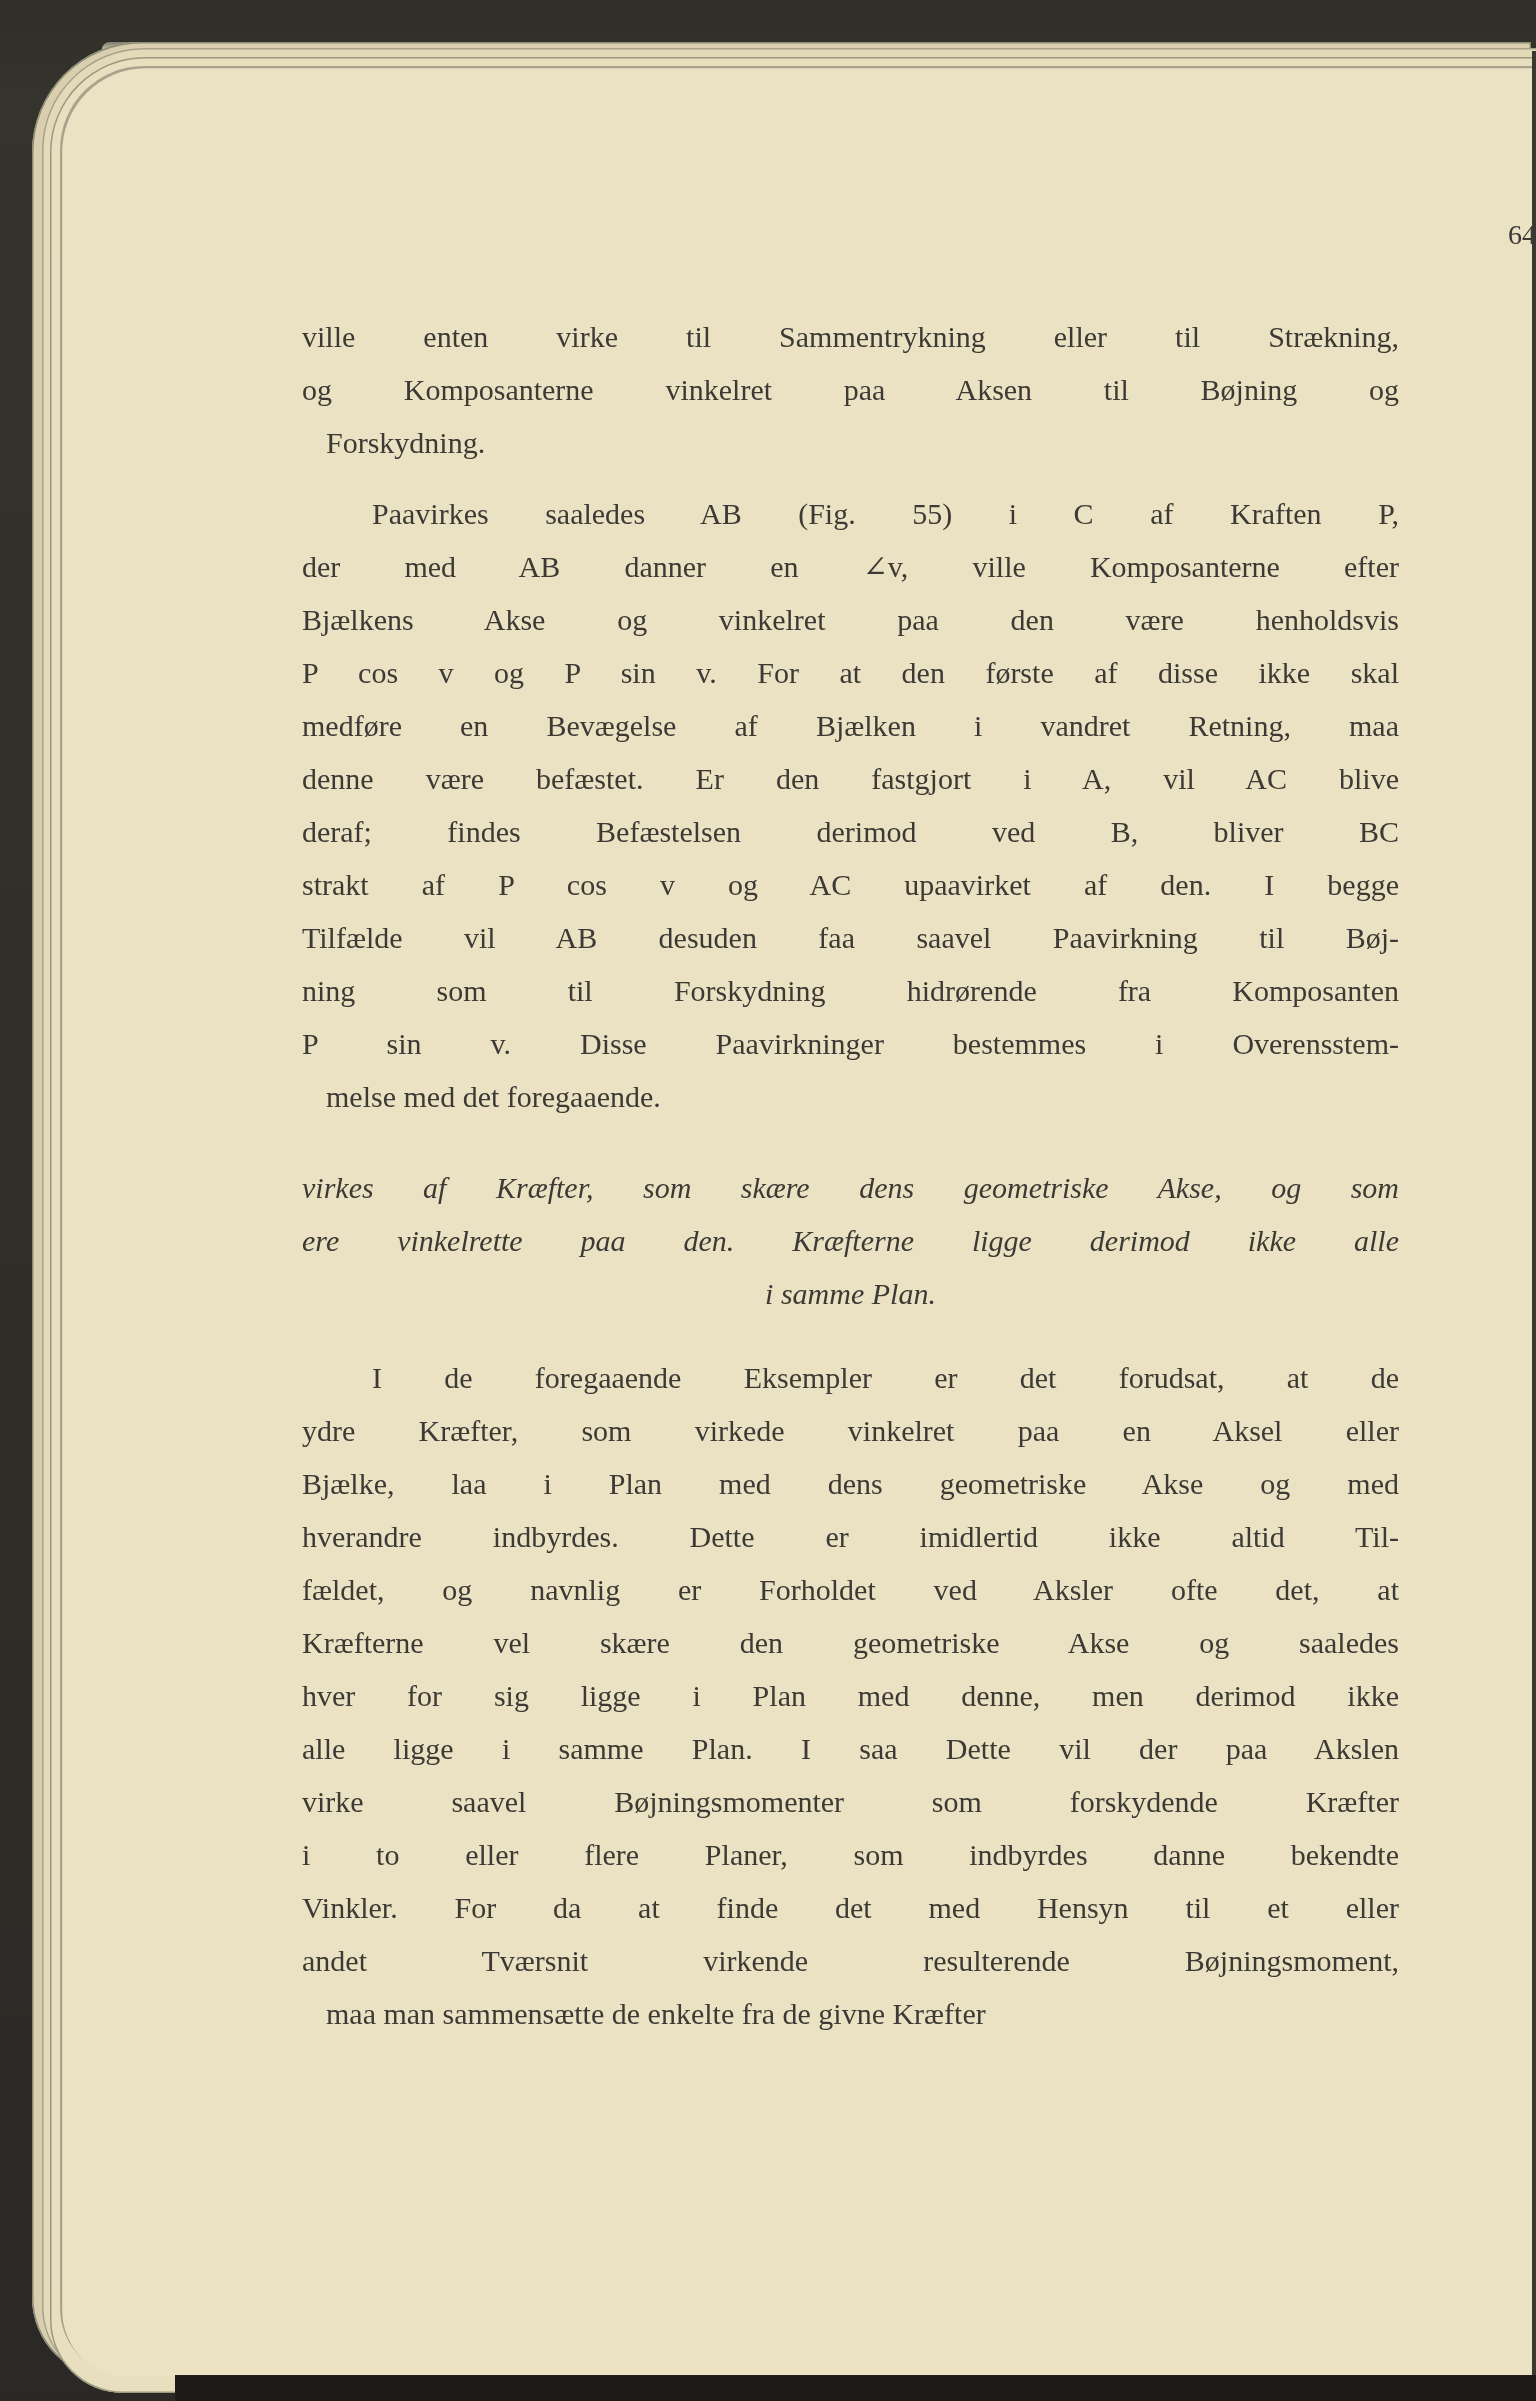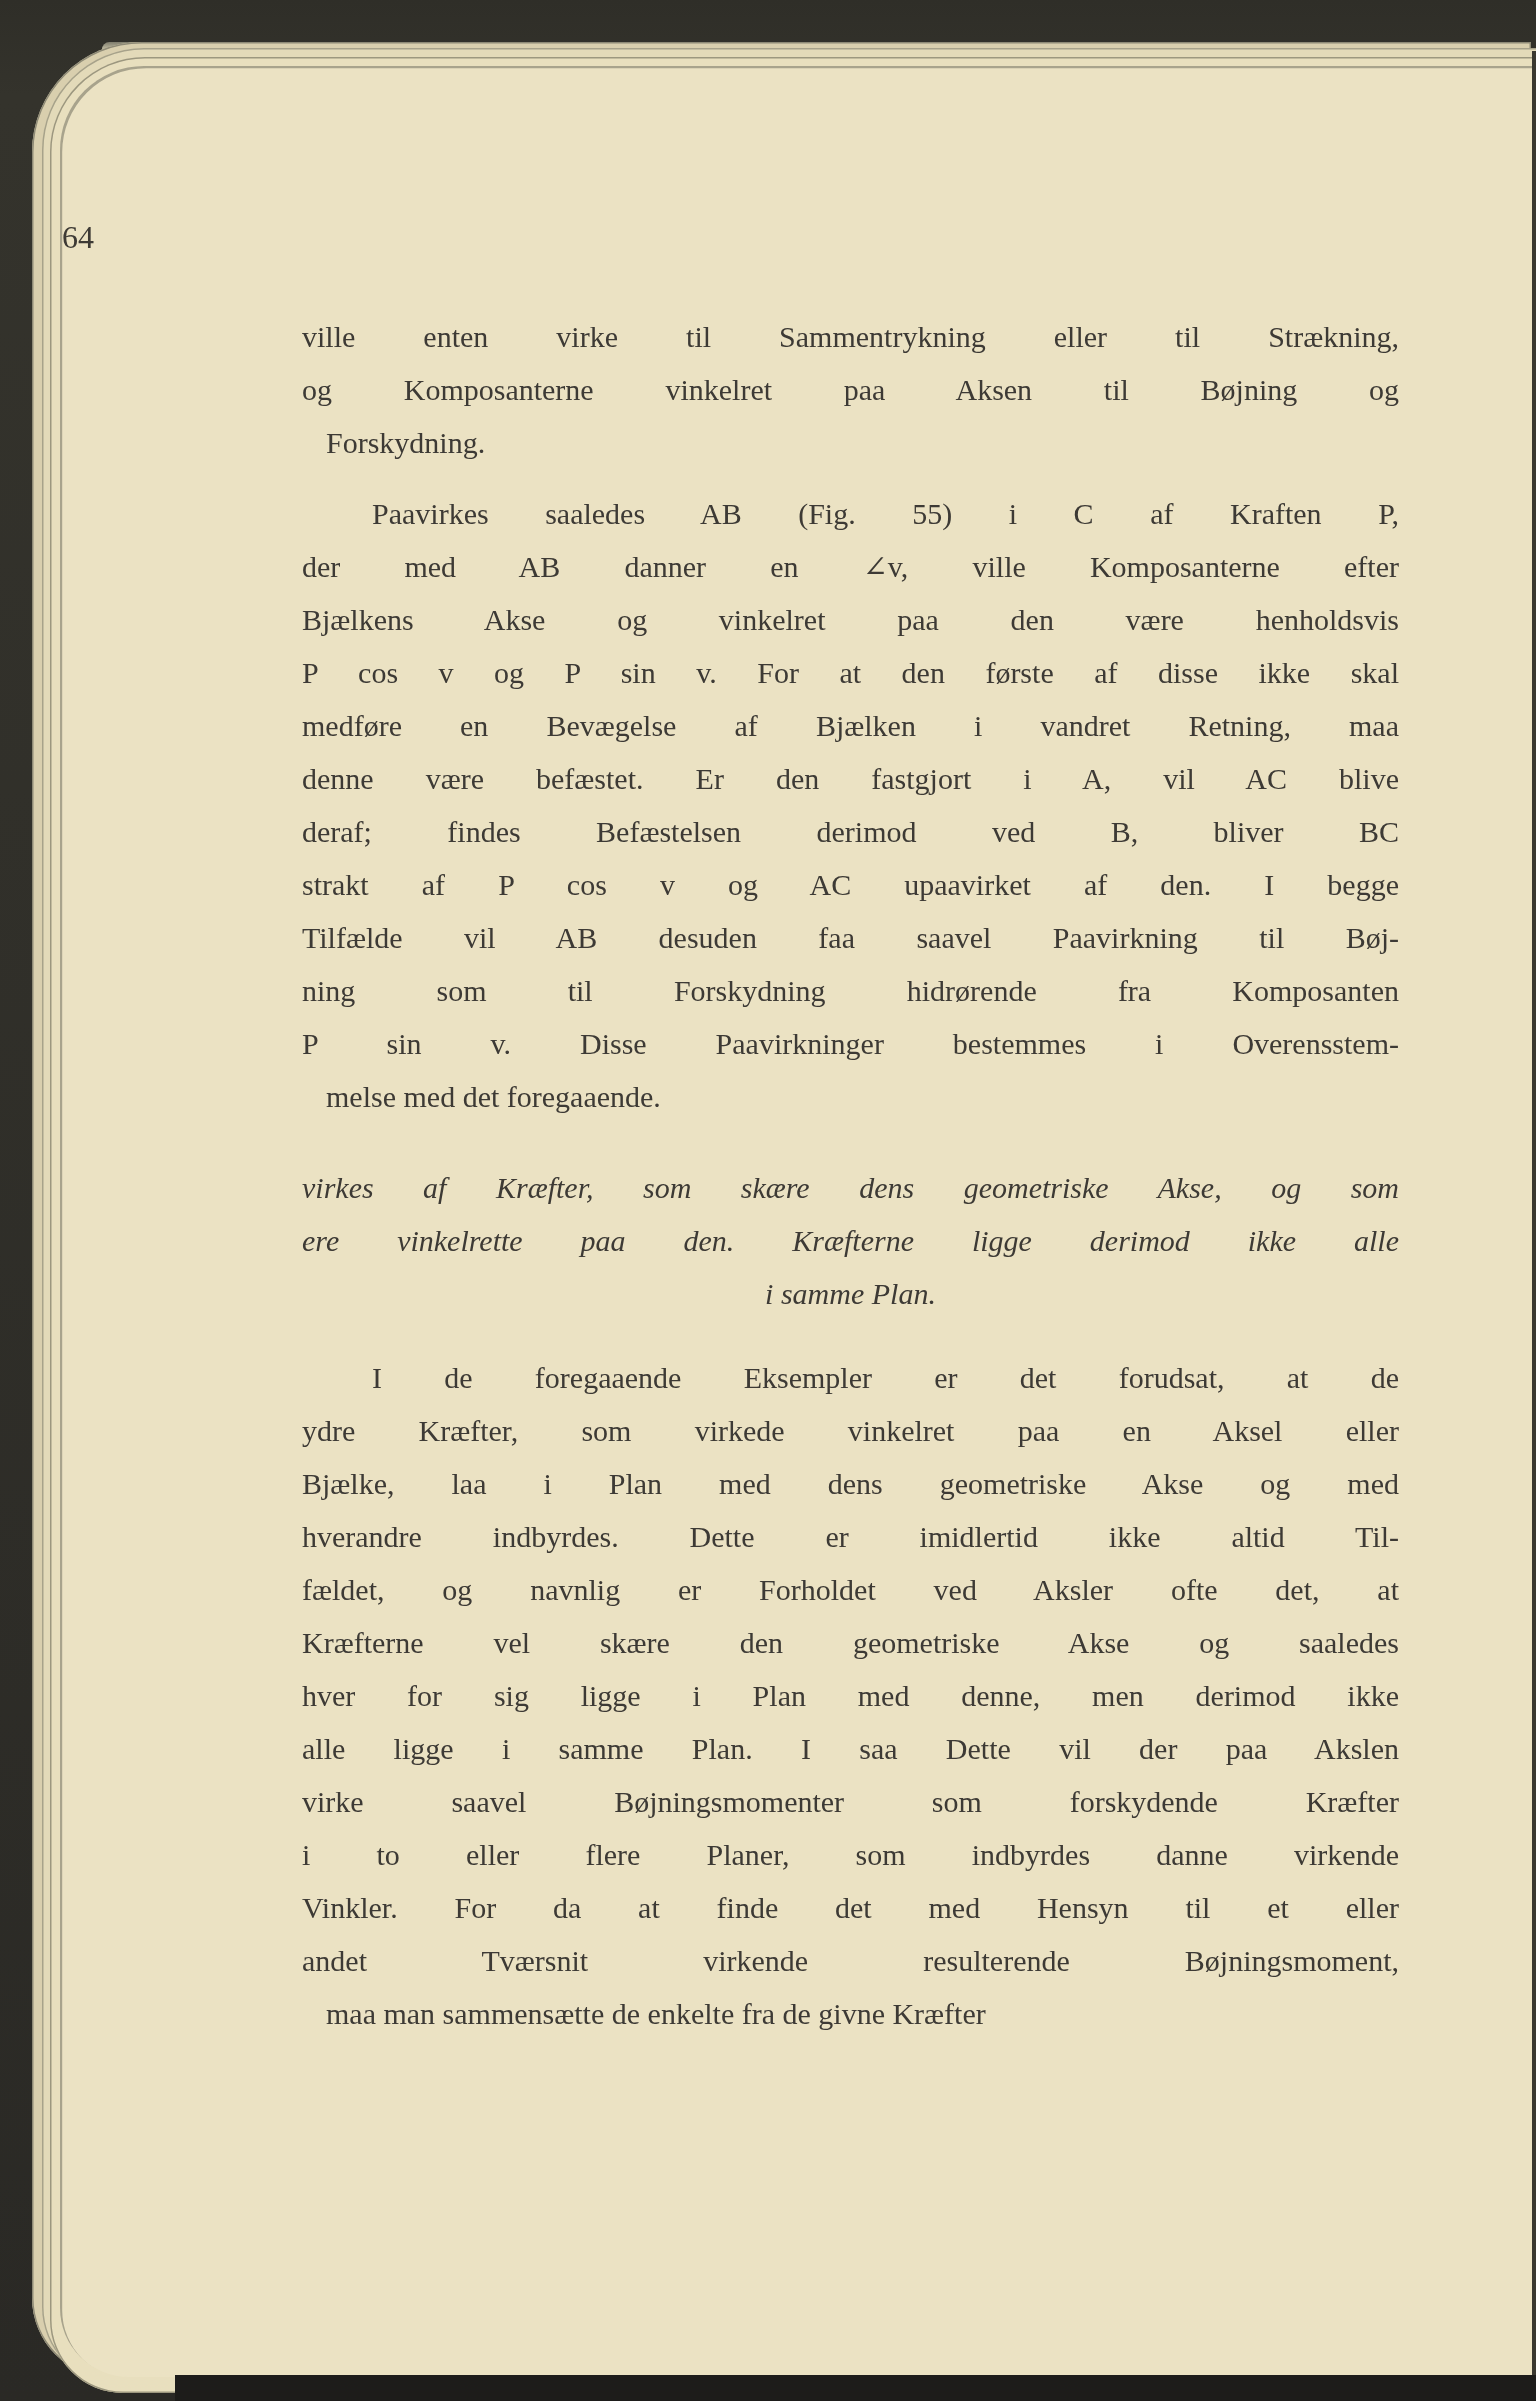--- a/index.html
+++ b/index.html
@@ -44,21 +44,21 @@
 
   .text-block {
     position: absolute; left: 302px; top: 310px; width: 1097px;
     color: #3d3a35;
     font-size: 30px;
     line-height: 53px;
     text-align: justify;
   }
   .page-number {
     position: absolute; left: 0; right: 0; top: 219px;
-    text-align: left; font-size: 32px; color: #3d3a35;
+    text-align: right; font-size: 28px; color: #3d3a35;
     padding-left: 62px;
   }
   .line {
     display: block; white-space: nowrap;
     text-align: justify; text-align-last: justify;
     height: 53px;
   }
   .line.last { text-align-last: left; margin-left: 24px; }
   .line.center { text-align-last: center; text-align: right; }
   .indent { padding-left: 70px; margin-top: 18px; }
@@ -110,19 +110,19 @@
   <div class="paragraph">
       <span class="line indent">I de foregaaende Eksempler er det forudsat, at de</span>
       <span class="line">ydre Kræfter, som virkede vinkelret paa en Aksel eller</span>
       <span class="line">Bjælke, laa i Plan med dens geometriske Akse og med</span>
       <span class="line">hverandre indbyrdes. Dette er imidlertid ikke altid Til-</span>
       <span class="line">fældet, og navnlig er Forholdet ved Aksler ofte det, at</span>
       <span class="line">Kræfterne vel skære den geometriske Akse og saaledes</span>
       <span class="line">hver for sig ligge i Plan med denne, men derimod ikke</span>
       <span class="line">alle ligge i samme Plan. I saa Dette vil der paa Akslen</span>
       <span class="line">virke saavel Bøjningsmomenter som forskydende Kræfter</span>
-      <span class="line">i to eller flere Planer, som indbyrdes danne virkende</span>
+      <span class="line">i to eller flere Planer, som indbyrdes danne bekendte</span>
       <span class="line">Vinkler. For da at finde det med Hensyn til et eller</span>
       <span class="line">andet Tværsnit virkende resulterende Bøjningsmoment,</span>
       <span class="line last">maa man sammensætte de enkelte fra de givne Kræfter</span>
     </div>
 </div>
 
 
 </body></html>

